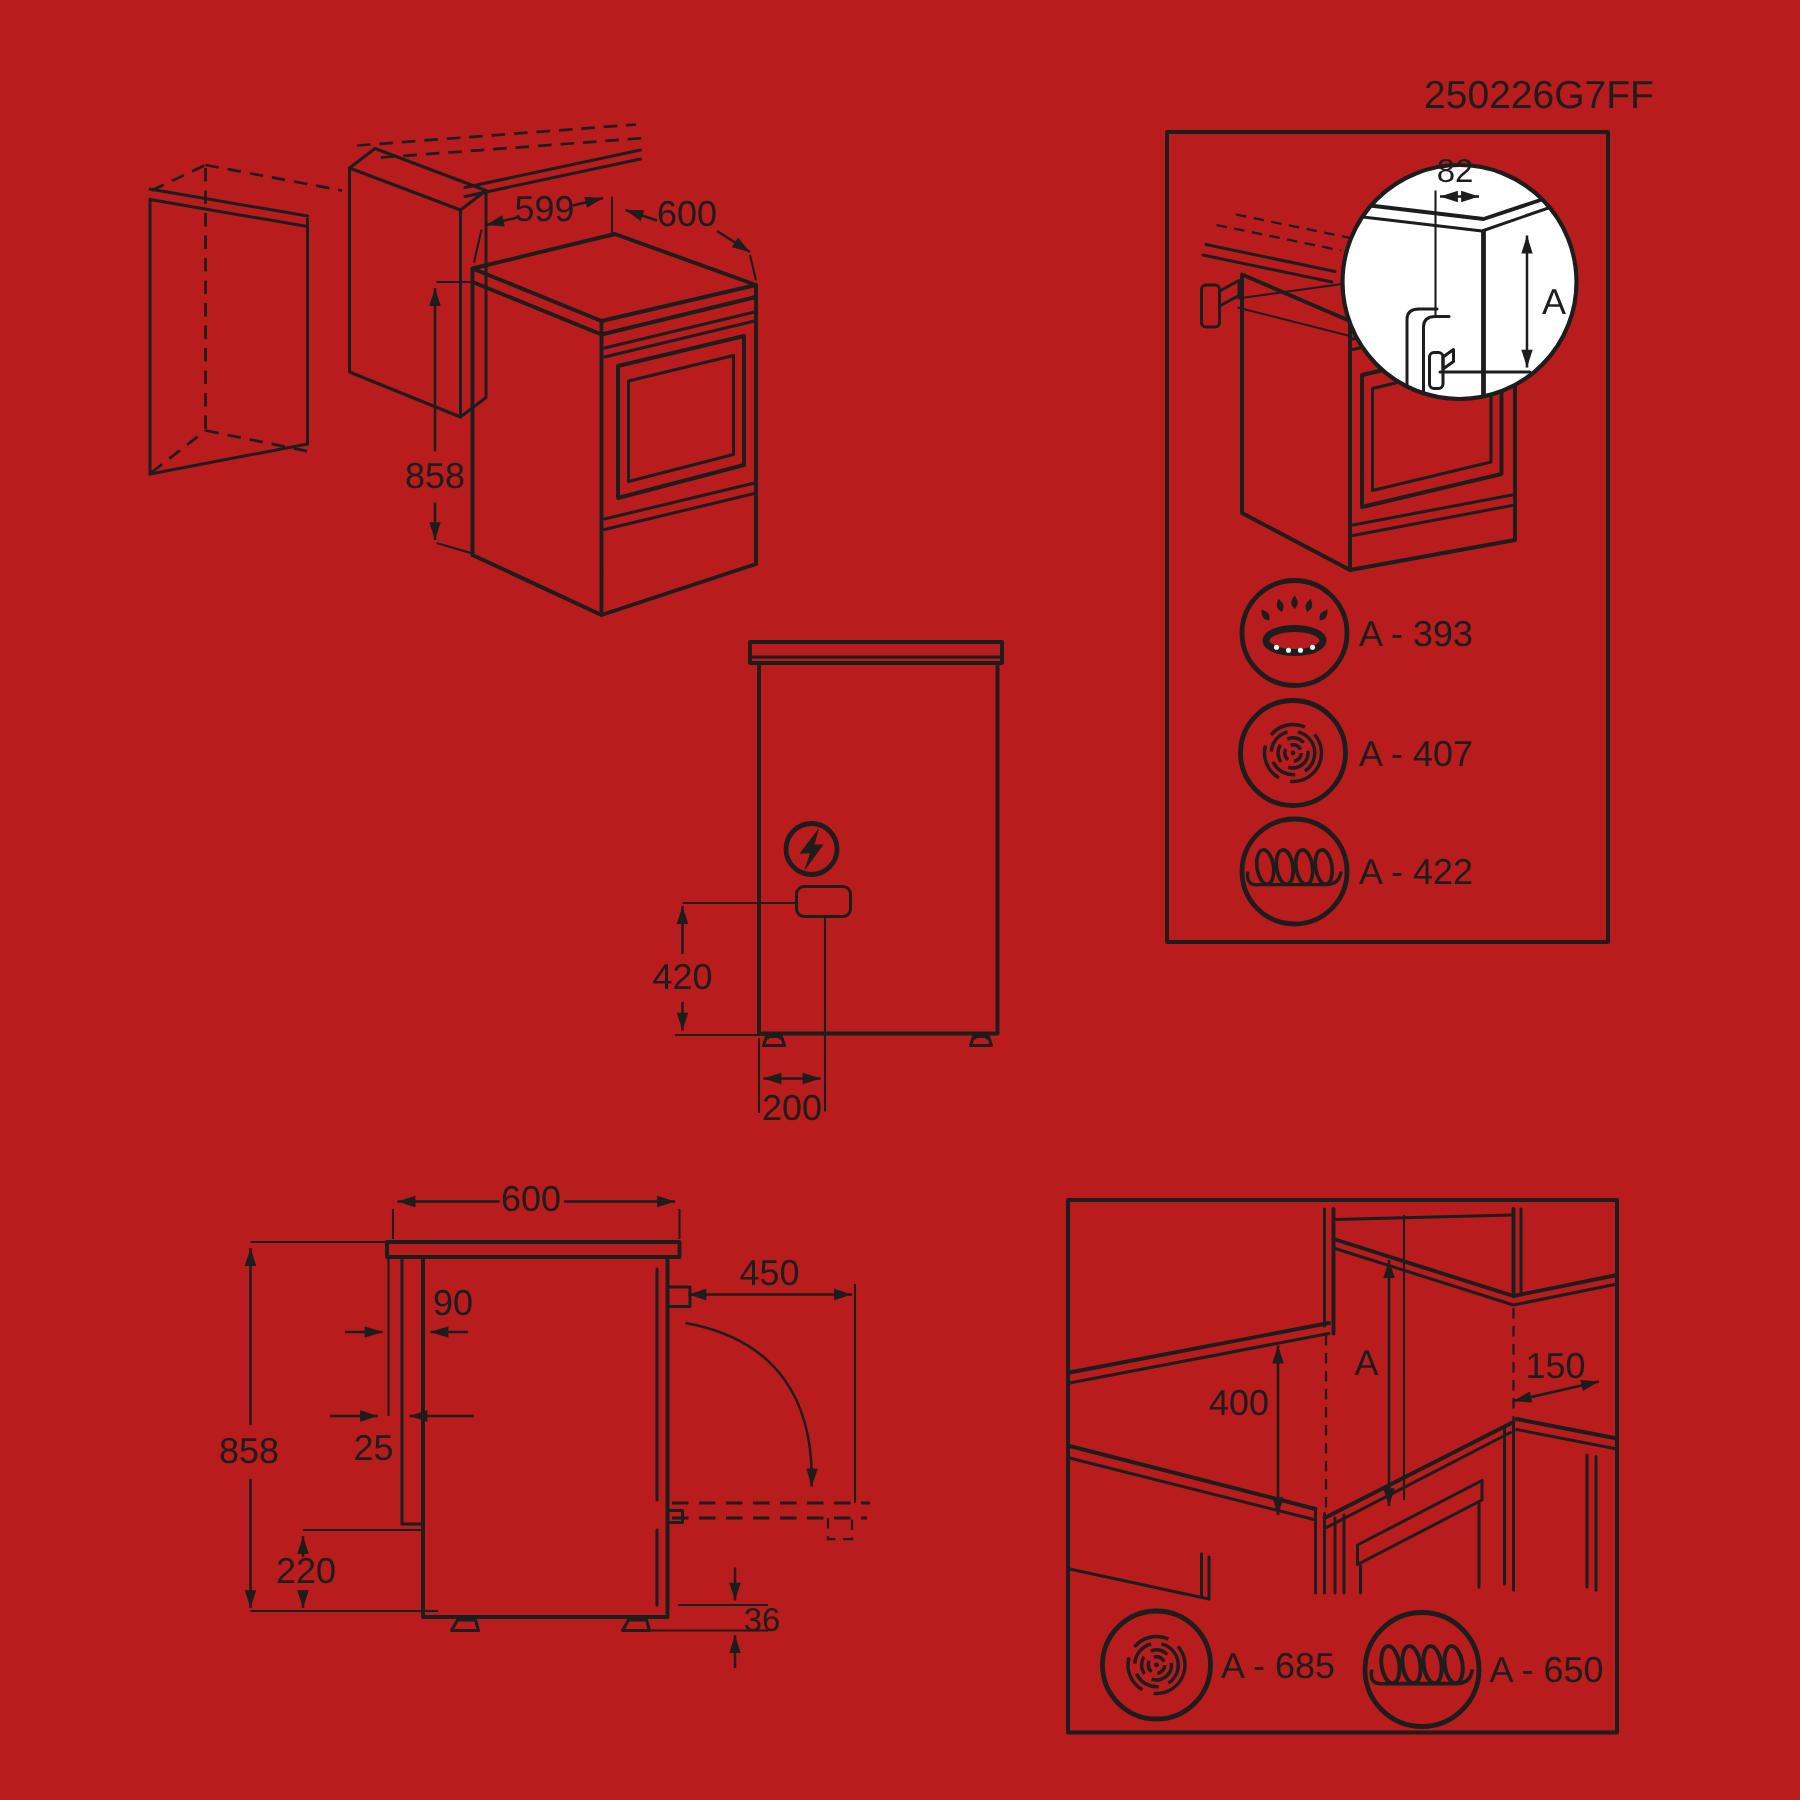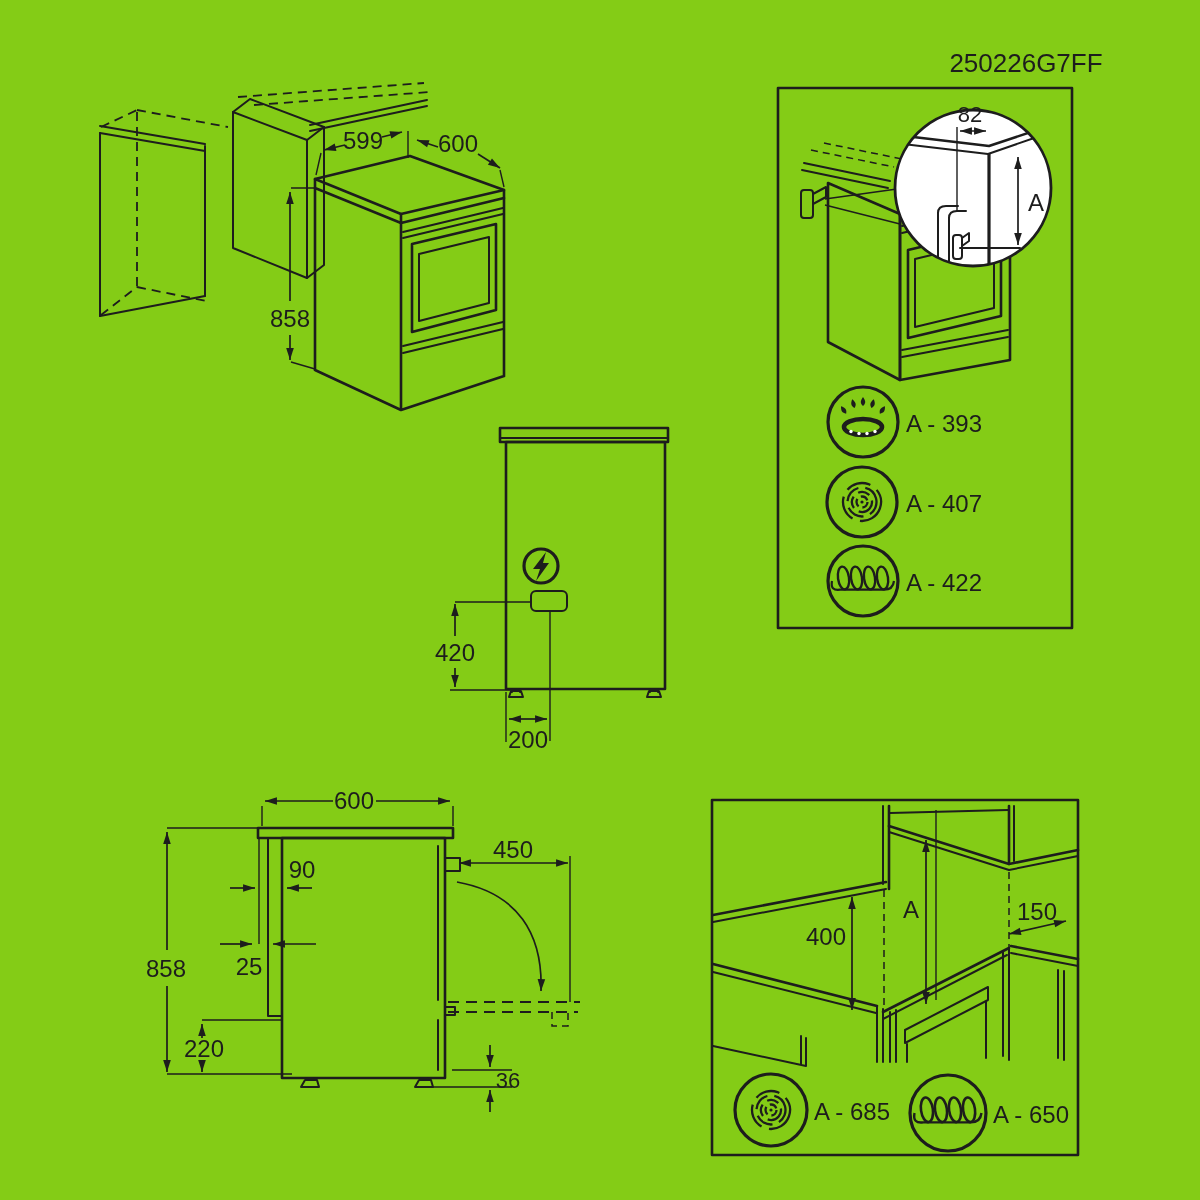--- a/index.html
+++ b/index.html
@@ -1,16 +1,16 @@
 <!DOCTYPE html>
 <html><head>
 <meta charset="utf-8">
 <style>
   html,body{margin:0;padding:0;background:#fbfbfb;}
-  .page{position:relative;width:1200px;height:1200px;background:#84cc16;overflow:hidden;
+  .page{position:relative;width:1200px;height:1200px;background:#b91c1c;overflow:hidden;
         font-family:"Liberation Sans",sans-serif;}
   svg text{font-family:"Liberation Sans",sans-serif;fill:#1d1d1d;text-anchor:middle;}
   .t26{font-size:26px;}
   .t24{font-size:24px;}
   .t22{font-size:22px;}
   .cen{dominant-baseline:central;}
   .ol{fill:none;stroke:#1d1d1d;stroke-width:2.6;stroke-linejoin:round;stroke-linecap:round;}
   .ow{fill:#fff;stroke:#1d1d1d;stroke-width:2.8;}
   .o2{fill:none;stroke:#1d1d1d;stroke-width:2;stroke-linejoin:round;stroke-linecap:round;}
   .o3{fill:none;stroke:#1d1d1d;stroke-width:3.2;}

